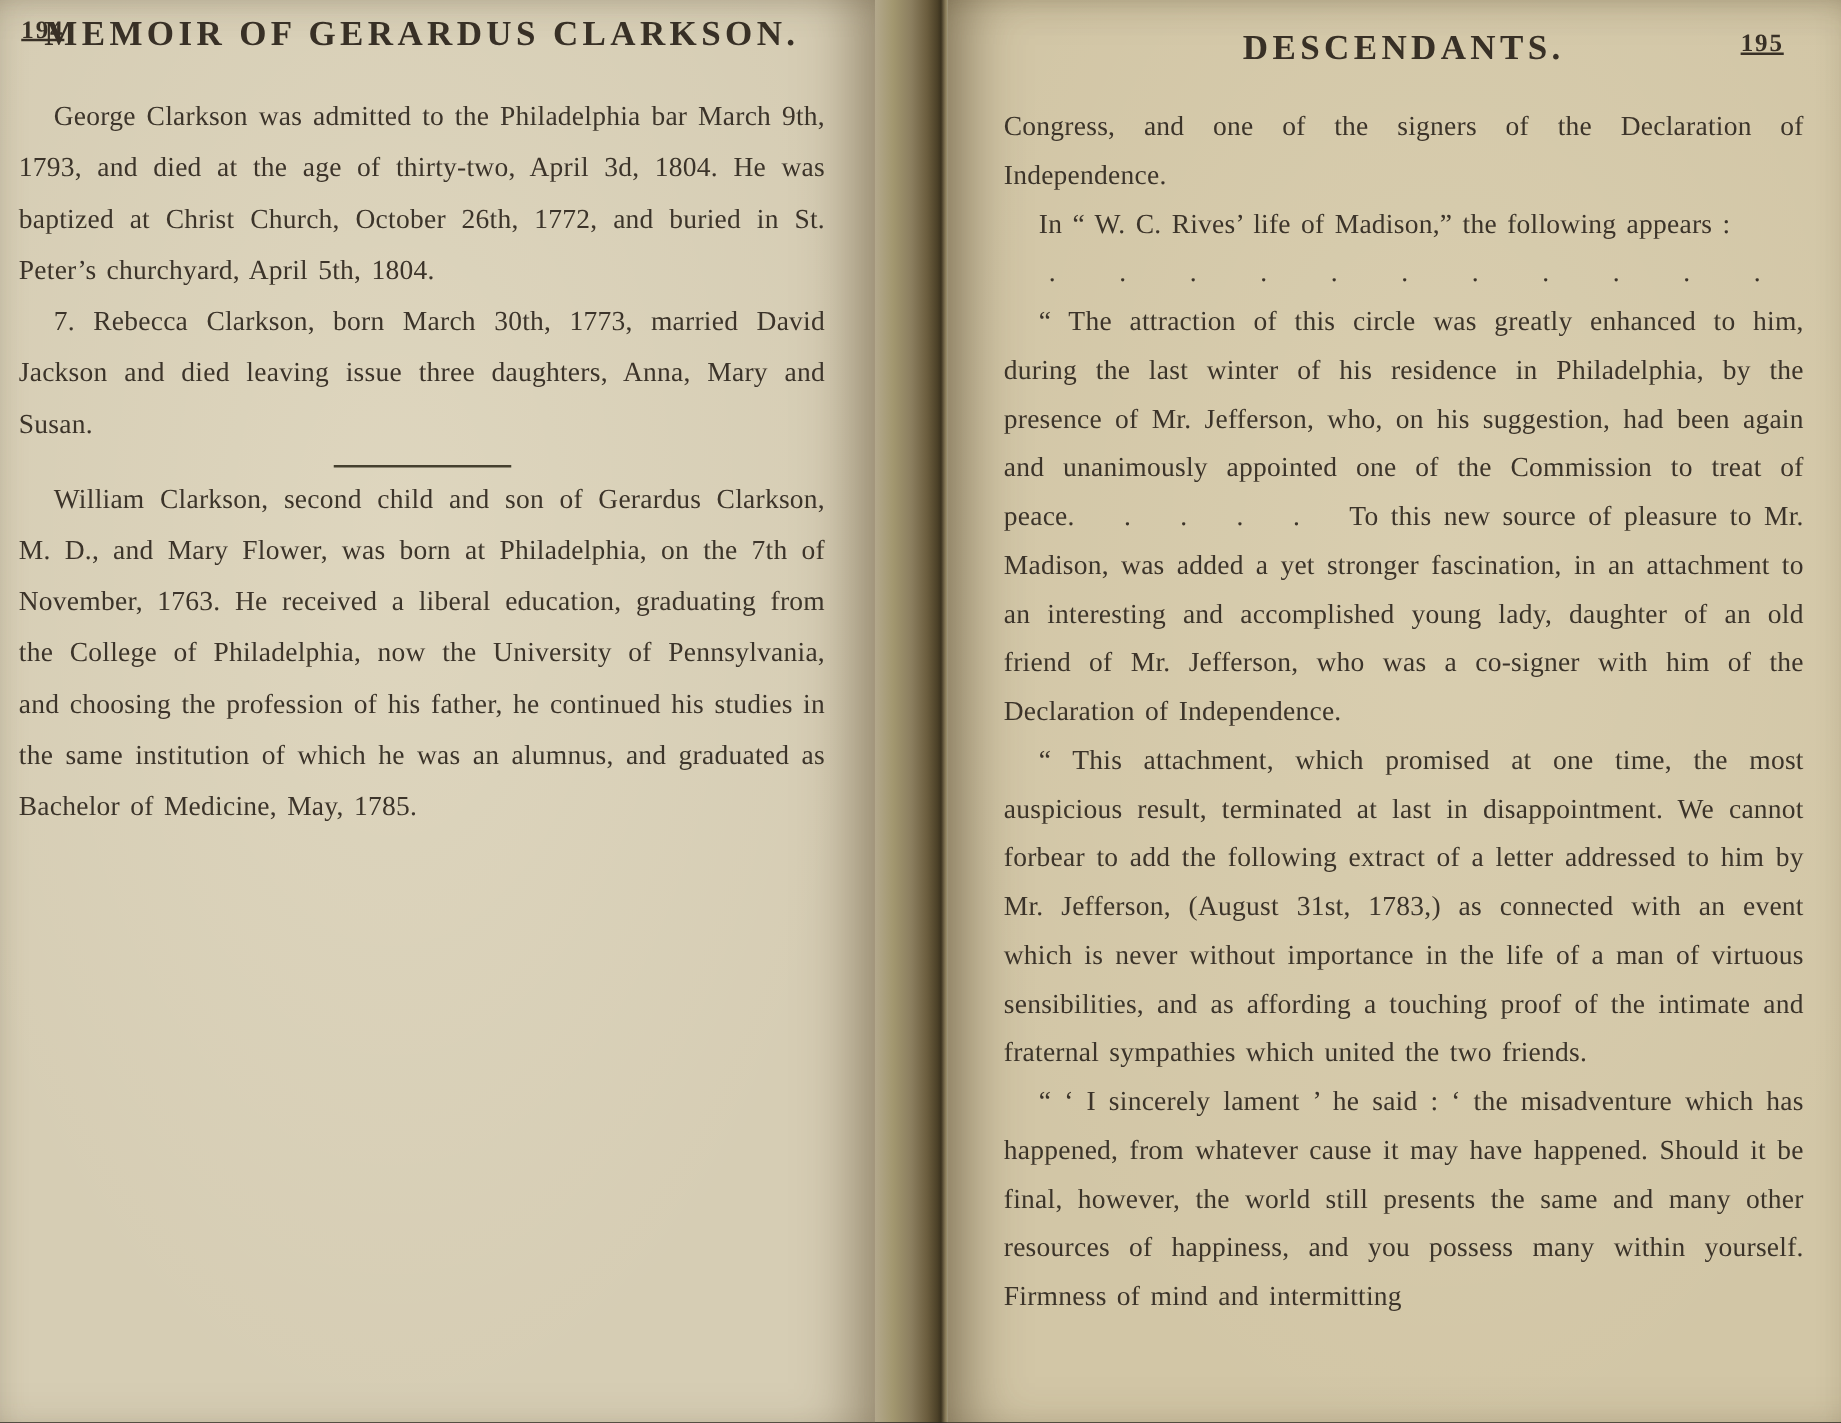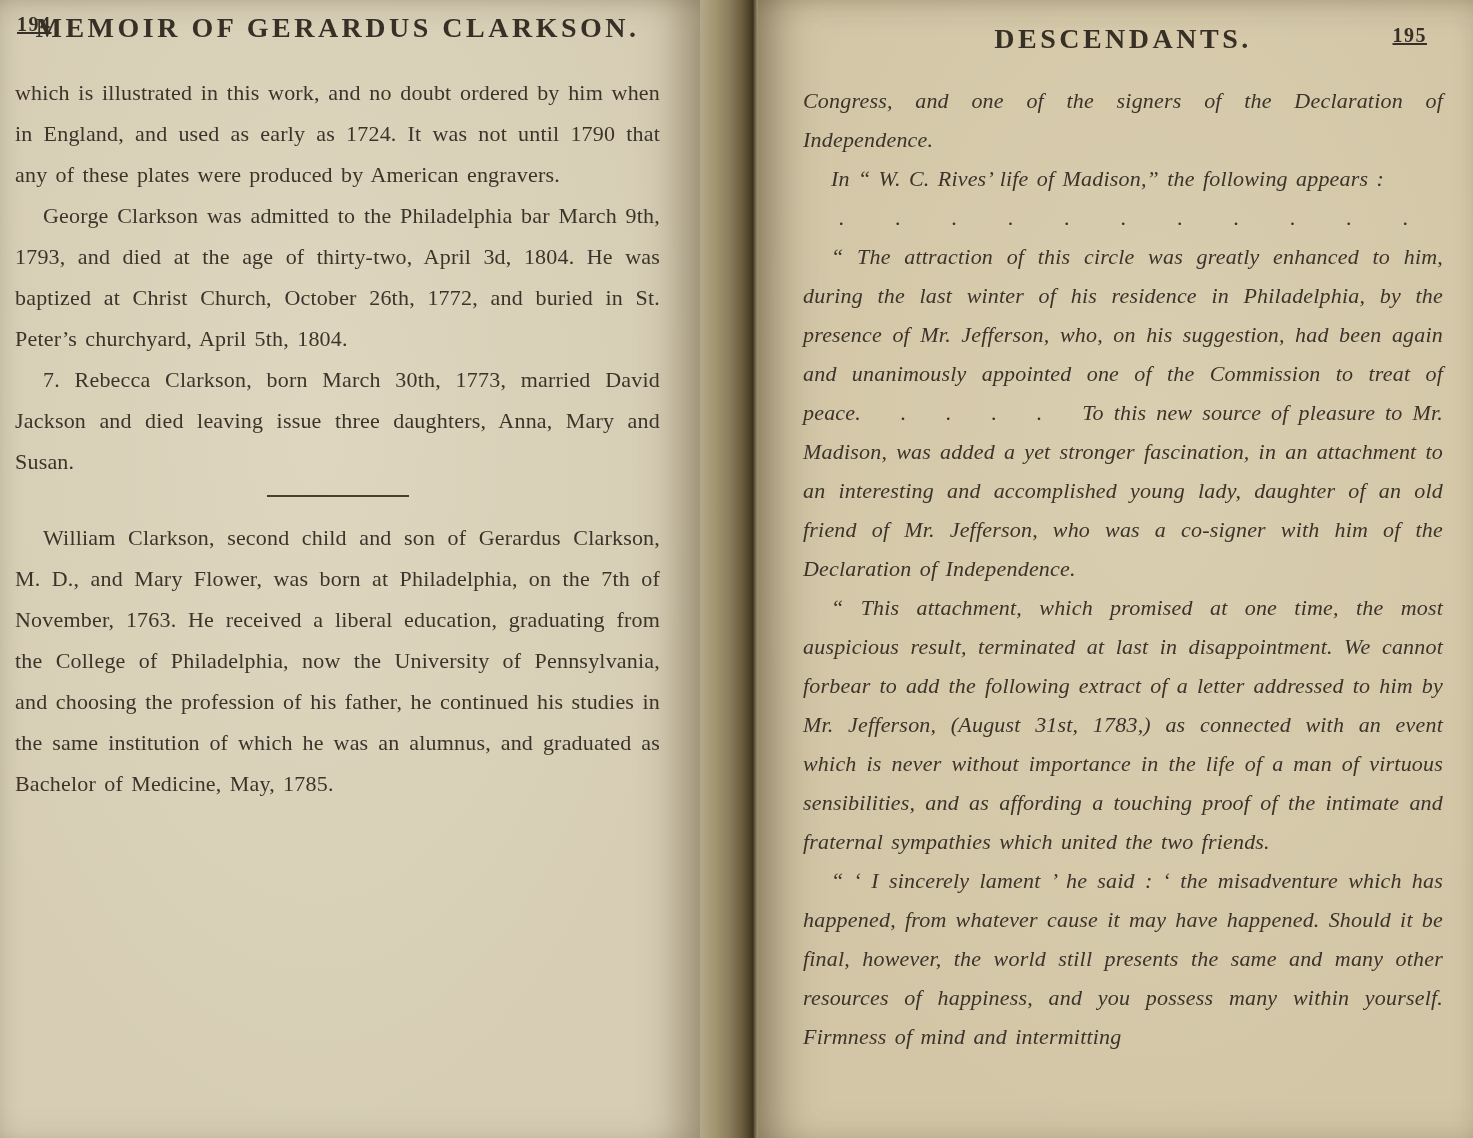--- a/index.html
+++ b/index.html
@@ -46,55 +46,54 @@
     display: block; text-align: center;
     font-size: 28px; font-weight: 700; letter-spacing: 3.5px;
     color: #383026; line-height: 32px; white-space: nowrap;
   }
   .pageno { position: absolute; top: 1px; font-size: 20px; font-weight: 700; letter-spacing: 1.5px; color: #383026; text-decoration: underline; }
   .pageno-left { left: 2px; }
   .pageno-right { right: 16px; }
 
   .body-text { text-align: justify; font-size: 22px; letter-spacing: 0.2px; word-spacing: 2.5px; }
   .page-left .body-text { margin-top: 26px; line-height: 41px; }
-  .page-right .body-text { margin-top: 24px; line-height: 39px; font-style: italic; }
+  .page-right .body-text { margin-top: 24px; line-height: 39px; }
   .body-text p { margin: 0; }
   .indent { text-indent: 28px; }
 
   .divider {
     width: 142px; height: 0; border: none;
     border-top: 2px solid #45402f;
     margin: 13px auto 0;
   }
   .section-heading {
     text-align: center; font-size: 23px; font-weight: 400;
     letter-spacing: 2.5px; line-height: 40px; margin: 16px 0 0;
     color: #392f25; white-space: nowrap;
   }
-  .section-body { margin-top: 20px; }
+  .section-body { margin-top: 4px; }
 
   .ellipsis-row {
     display: block; white-space: nowrap; overflow: hidden;
     padding: 0 26px 0 36px; line-height: 39px;
     font-size: 22px; word-spacing: 45px; color: #3c342a;
   }
 </style>
 </head>
 <body>
 
 <div class="spread">
 
   <section class="page page-left">
     <header class="page-head">
       <span class="pageno pageno-left">194</span>
       <span class="runhead">MEMOIR OF GERARDUS CLARKSON.</span>
     </header>
 
     <div class="body-text">
-      <p>which is illustrated in this work, and no doubt ordered by him when in England, and used as early as 1724.  It was not until 1790 that any of these plates were produced by American engravers.</p>
       <p class="indent">George Clarkson was admitted to the Philadelphia bar March 9th, 1793, and died at the age of thirty-two, April 3d, 1804.  He was baptized at Christ Church, October 26th, 1772, and buried in St. Peter’s churchyard, April 5th, 1804.</p>
       <p class="indent">7.  Rebecca Clarkson, born March 30th, 1773, married David Jackson and died leaving issue three daughters, Anna, Mary and Susan.</p>
 
       <div class="divider"></div>
 
 
       <div class="section-body">
         <p class="indent">William Clarkson, second child and son of Gerardus Clarkson, M. D., and Mary Flower, was born at Philadelphia, on the 7th of November, 1763.  He received a liberal education, graduating from the College of Philadelphia, now the University of Pennsylvania, and choosing the profession of his father, he continued his studies in the same institution of which he was an alumnus, and graduated as Bachelor of Medicine, May, 1785.</p>
       </div>
     </div>

